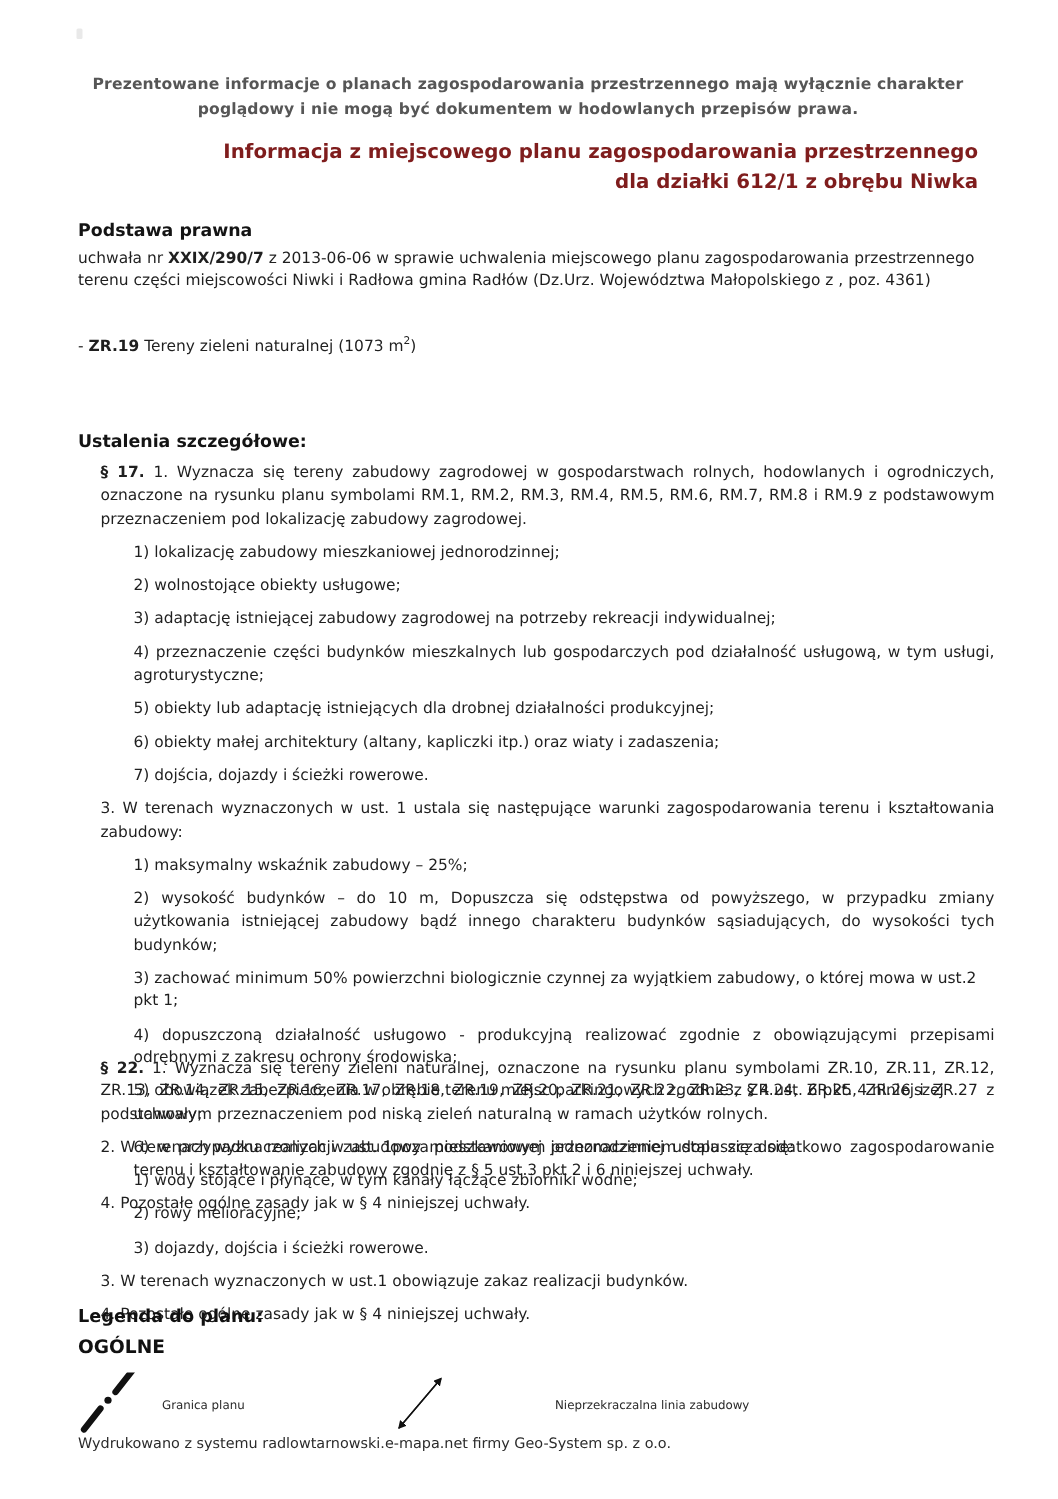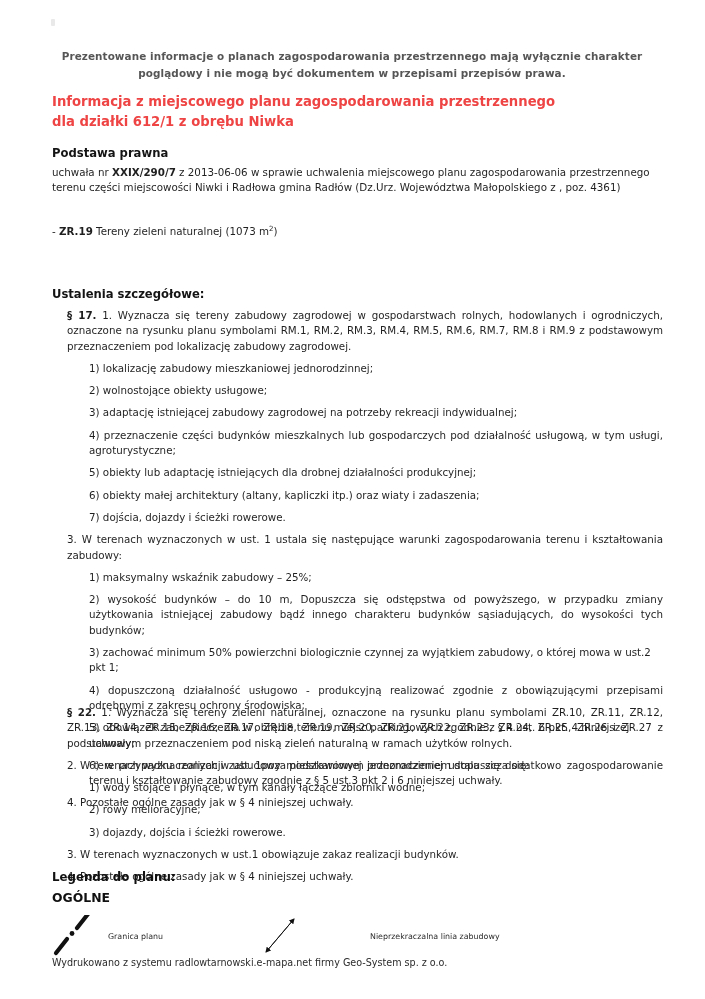--- a/index.html
+++ b/index.html
@@ -46,24 +46,24 @@
     line-height: 17px;
     letter-spacing: 0.1px;
   }
 
   
   .doc-title {
     position: absolute;
     left: 52px;
     top: 92px;
     width: 600px;
-    text-align: left;
+    text-align: right;
     font-size: 13.2px;
     font-weight: bold;
-    color: #ef4444;
+    color: #7f1d1d;
     line-height: 20px;
   }
 
   
   .sec-head {
     font-size: 11.6px;
     font-weight: bold;
     color: #141414;
     margin: 0;
   }
@@ -174,21 +174,21 @@
 </style>
 </head>
 <body>
 
 <div class="page">
 
   <div class="scan-artifact"></div>
 
   <div class="disclaimer">
     <div>Prezentowane informacje o planach zagospodarowania przestrzennego mają wyłącznie charakter</div>
-    <div>poglądowy i nie mogą być dokumentem w przepisami przepisów prawa.</div>
+    <div>poglądowy i nie mogą być dokumentem w hodowlanych przepisów prawa.</div>
   </div>
 
   <div class="doc-title">
     <div>Informacja z miejscowego planu zagospodarowania przestrzennego</div>
     <div>dla działki 612/1 z obrębu Niwka</div>
   </div>
 
   <div id="legal">
     <div class="sec-head">Podstawa prawna</div>
     <div class="body-txt lead"><span>uchwała nr </span><b>XXIX/290/7</b><span> z 2013-06-06 w sprawie uchwalenia miejscowego planu zagospodarowania przestrzennego terenu części miejscowości Niwki i Radłowa gmina Radłów (Dz.Urz. Województwa Małopolskiego z , poz. 4361)</span></div>

